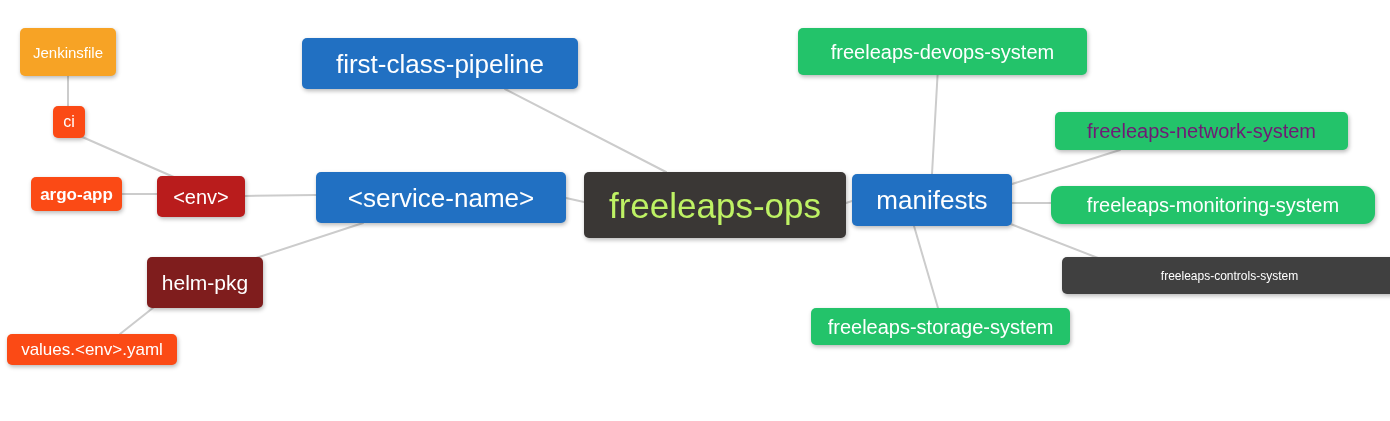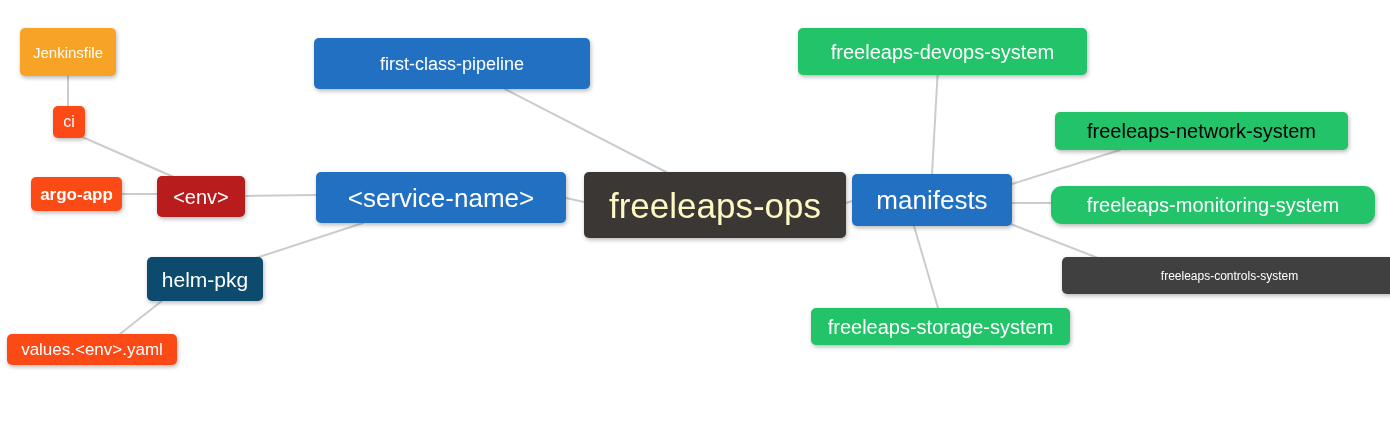--- a/index.html
+++ b/index.html
@@ -59,29 +59,29 @@
       <line x1="505" y1="89" x2="666" y2="172" stroke="#cccccc" stroke-width="2" stroke-linecap="round"></line>
       <line x1="566" y1="198" x2="584" y2="202" stroke="#cccccc" stroke-width="2" stroke-linecap="round"></line>
       <line x1="846" y1="203" x2="852" y2="201" stroke="#cccccc" stroke-width="2" stroke-linecap="round"></line>
       <line x1="932" y1="174" x2="938" y2="67" stroke="#cccccc" stroke-width="2" stroke-linecap="round"></line>
       <line x1="1012" y1="184" x2="1120" y2="150" stroke="#cccccc" stroke-width="2" stroke-linecap="round"></line>
       <line x1="1012" y1="203" x2="1051" y2="203" stroke="#cccccc" stroke-width="2" stroke-linecap="round"></line>
       <line x1="1008" y1="223" x2="1098" y2="258" stroke="#cccccc" stroke-width="2" stroke-linecap="round"></line>
       <line x1="914" y1="226" x2="938" y2="308" stroke="#cccccc" stroke-width="2" stroke-linecap="round"></line>
     </svg>
   <div id="node-layer">
-      <div class="node" style="left: 584px; top: 172px; width: 262px; height: 66px; font-size: 35px; background: rgb(58, 55, 53); color: #fef9c3;">freeleaps-ops</div>
-      <div class="node" style="left: 314px; top: 38px; width: 276px; height: 51px; font-size: 18px; background: rgb(33, 112, 194); color: rgb(255, 255, 255);">first-class-pipeline</div>
+      <div class="node" style="left: 584px; top: 172px; width: 262px; height: 66px; font-size: 35px; background: rgb(58, 55, 53); color: #bef264;">freeleaps-ops</div>
+      <div class="node" style="left: 302px; top: 38px; width: 276px; height: 51px; font-size: 26px; background: rgb(33, 112, 194); color: rgb(255, 255, 255);">first-class-pipeline</div>
       <div class="node" style="left: 316px; top: 172px; width: 250px; height: 51px; font-size: 26px; background: rgb(33, 112, 194); color: rgb(255, 255, 255);">&lt;service-name&gt;</div>
       <div class="node" style="left: 852px; top: 174px; width: 160px; height: 52px; font-size: 26px; background: rgb(33, 112, 194); color: rgb(255, 255, 255);">manifests</div>
       <div class="node" style="left: 157px; top: 176px; width: 88px; height: 41px; font-size: 20px; background: #b91c1c; color: rgb(255, 255, 255);">&lt;env&gt;</div>
-      <div class="node" style="left: 147px; top: 257px; width: 116px; height: 44px; font-size: 21px; background: #0c4a6e; color: rgb(255, 255, 255);">helm-pkg</div>
+      <div class="node" style="left: 147px; top: 257px; width: 116px; height: 51px; font-size: 21px; background: #7f1d1d; color: rgb(255, 255, 255);">helm-pkg</div>
       <div class="node" style="left: 53px; top: 106px; width: 32px; height: 32px; font-size: 16px; background: rgb(251, 74, 21); color: rgb(255, 255, 255);">ci</div>
       <div class="node" style="left: 31px; top: 177px; width: 91px; height: 34px; font-size: 17px; background: rgb(251, 74, 21); color: rgb(255, 255, 255); font-weight: bold;">argo-app</div>
       <div class="node" style="left: 7px; top: 334px; width: 170px; height: 31px; font-size: 17px; background: rgb(251, 74, 21); color: rgb(255, 255, 255);">values.&lt;env&gt;.yaml</div>
       <div class="node" style="left: 20px; top: 28px; width: 96px; height: 48px; font-size: 15px; background: rgb(247, 163, 37); color: rgb(255, 255, 255);">Jenkinsfile</div>
       <div class="node" style="left: 798px; top: 28px; width: 289px; height: 47px; font-size: 20px; background: rgb(35, 195, 106); color: rgb(255, 255, 255);">freeleaps-devops-system</div>
-      <div class="node" style="left: 1055px; top: 112px; width: 293px; height: 38px; font-size: 20px; background: rgb(35, 195, 106); color: #000000;">freeleaps-network-system</div>
+      <div class="node" style="left: 1055px; top: 112px; width: 293px; height: 38px; font-size: 20px; background: rgb(35, 195, 106); color: #701a75;">freeleaps-network-system</div>
       <div class="node" style="left: 1051px; top: 186px; width: 324px; height: 38px; font-size: 20px; background: rgb(35, 195, 106); color: rgb(255, 255, 255); border-radius: 11px;">freeleaps-monitoring-system</div>
       <div class="node" style="left: 1062px; top: 257px; width: 335px; height: 37px; font-size: 12px; background: #404040; color: rgb(255, 255, 255);">freeleaps-controls-system</div>
       <div class="node" style="left: 811px; top: 308px; width: 259px; height: 37px; font-size: 20px; background: rgb(35, 195, 106); color: rgb(255, 255, 255);">freeleaps-storage-system</div>
     </div>
 </div>
 
 </body></html>

